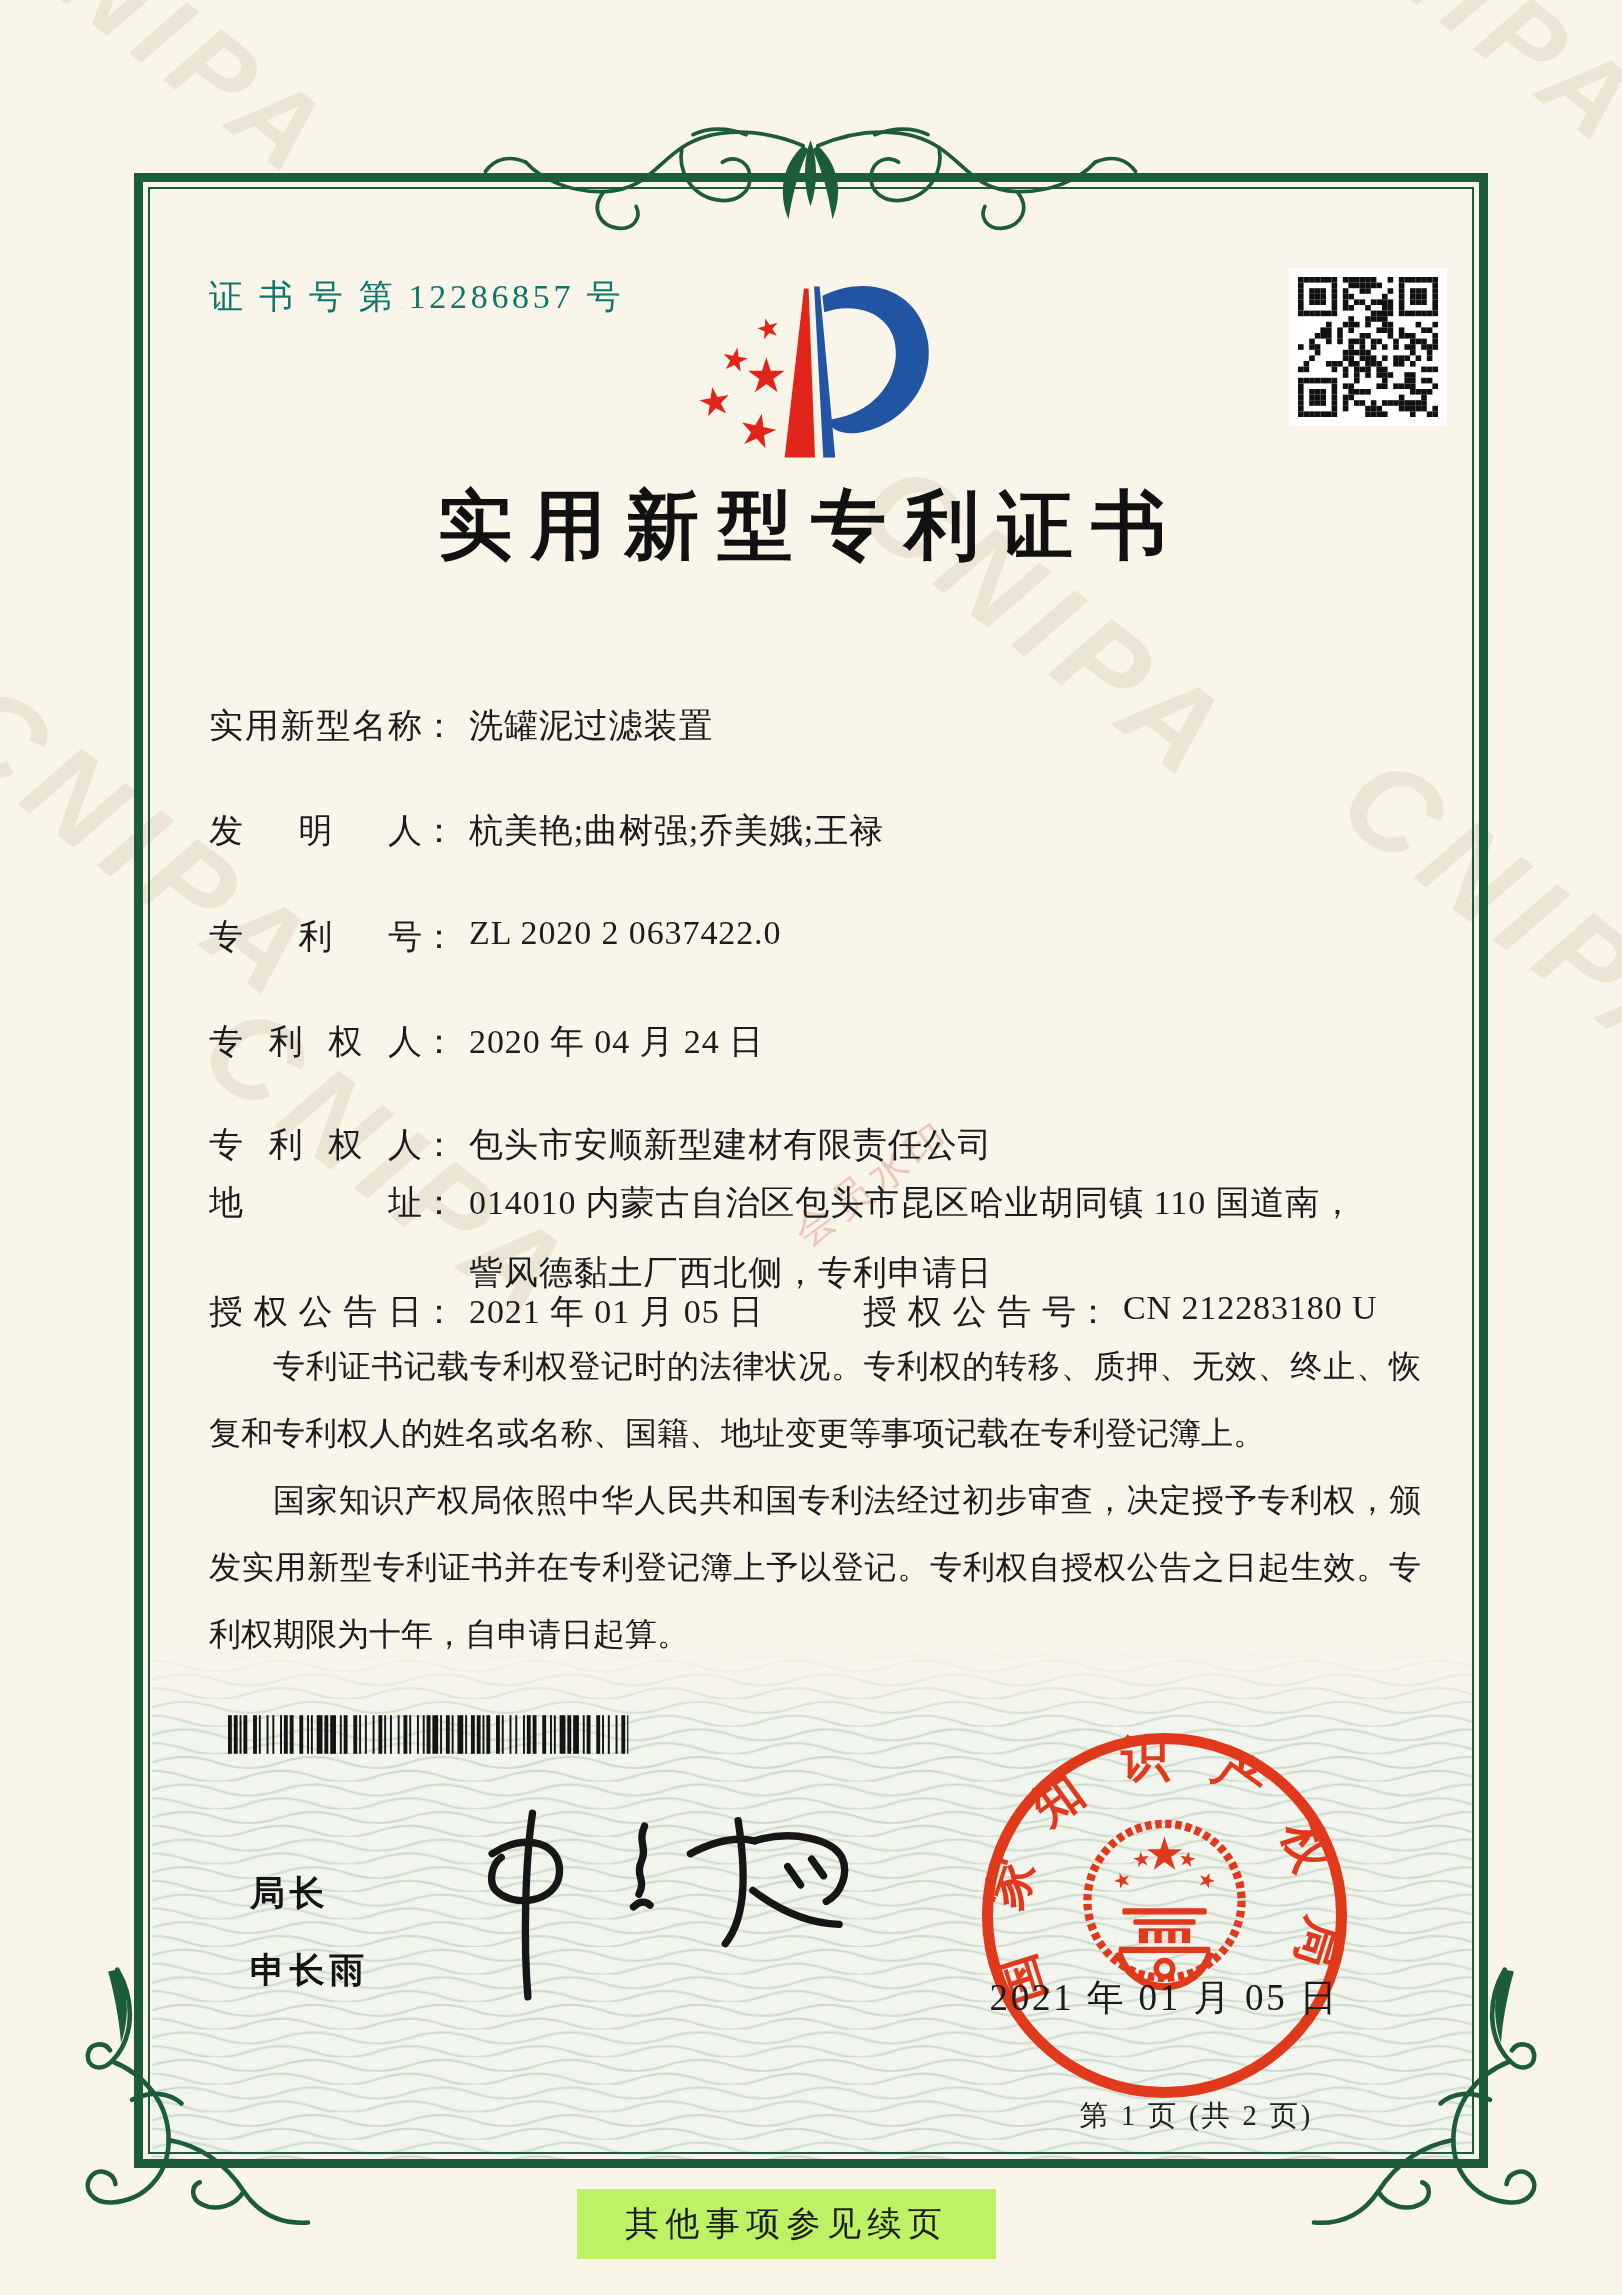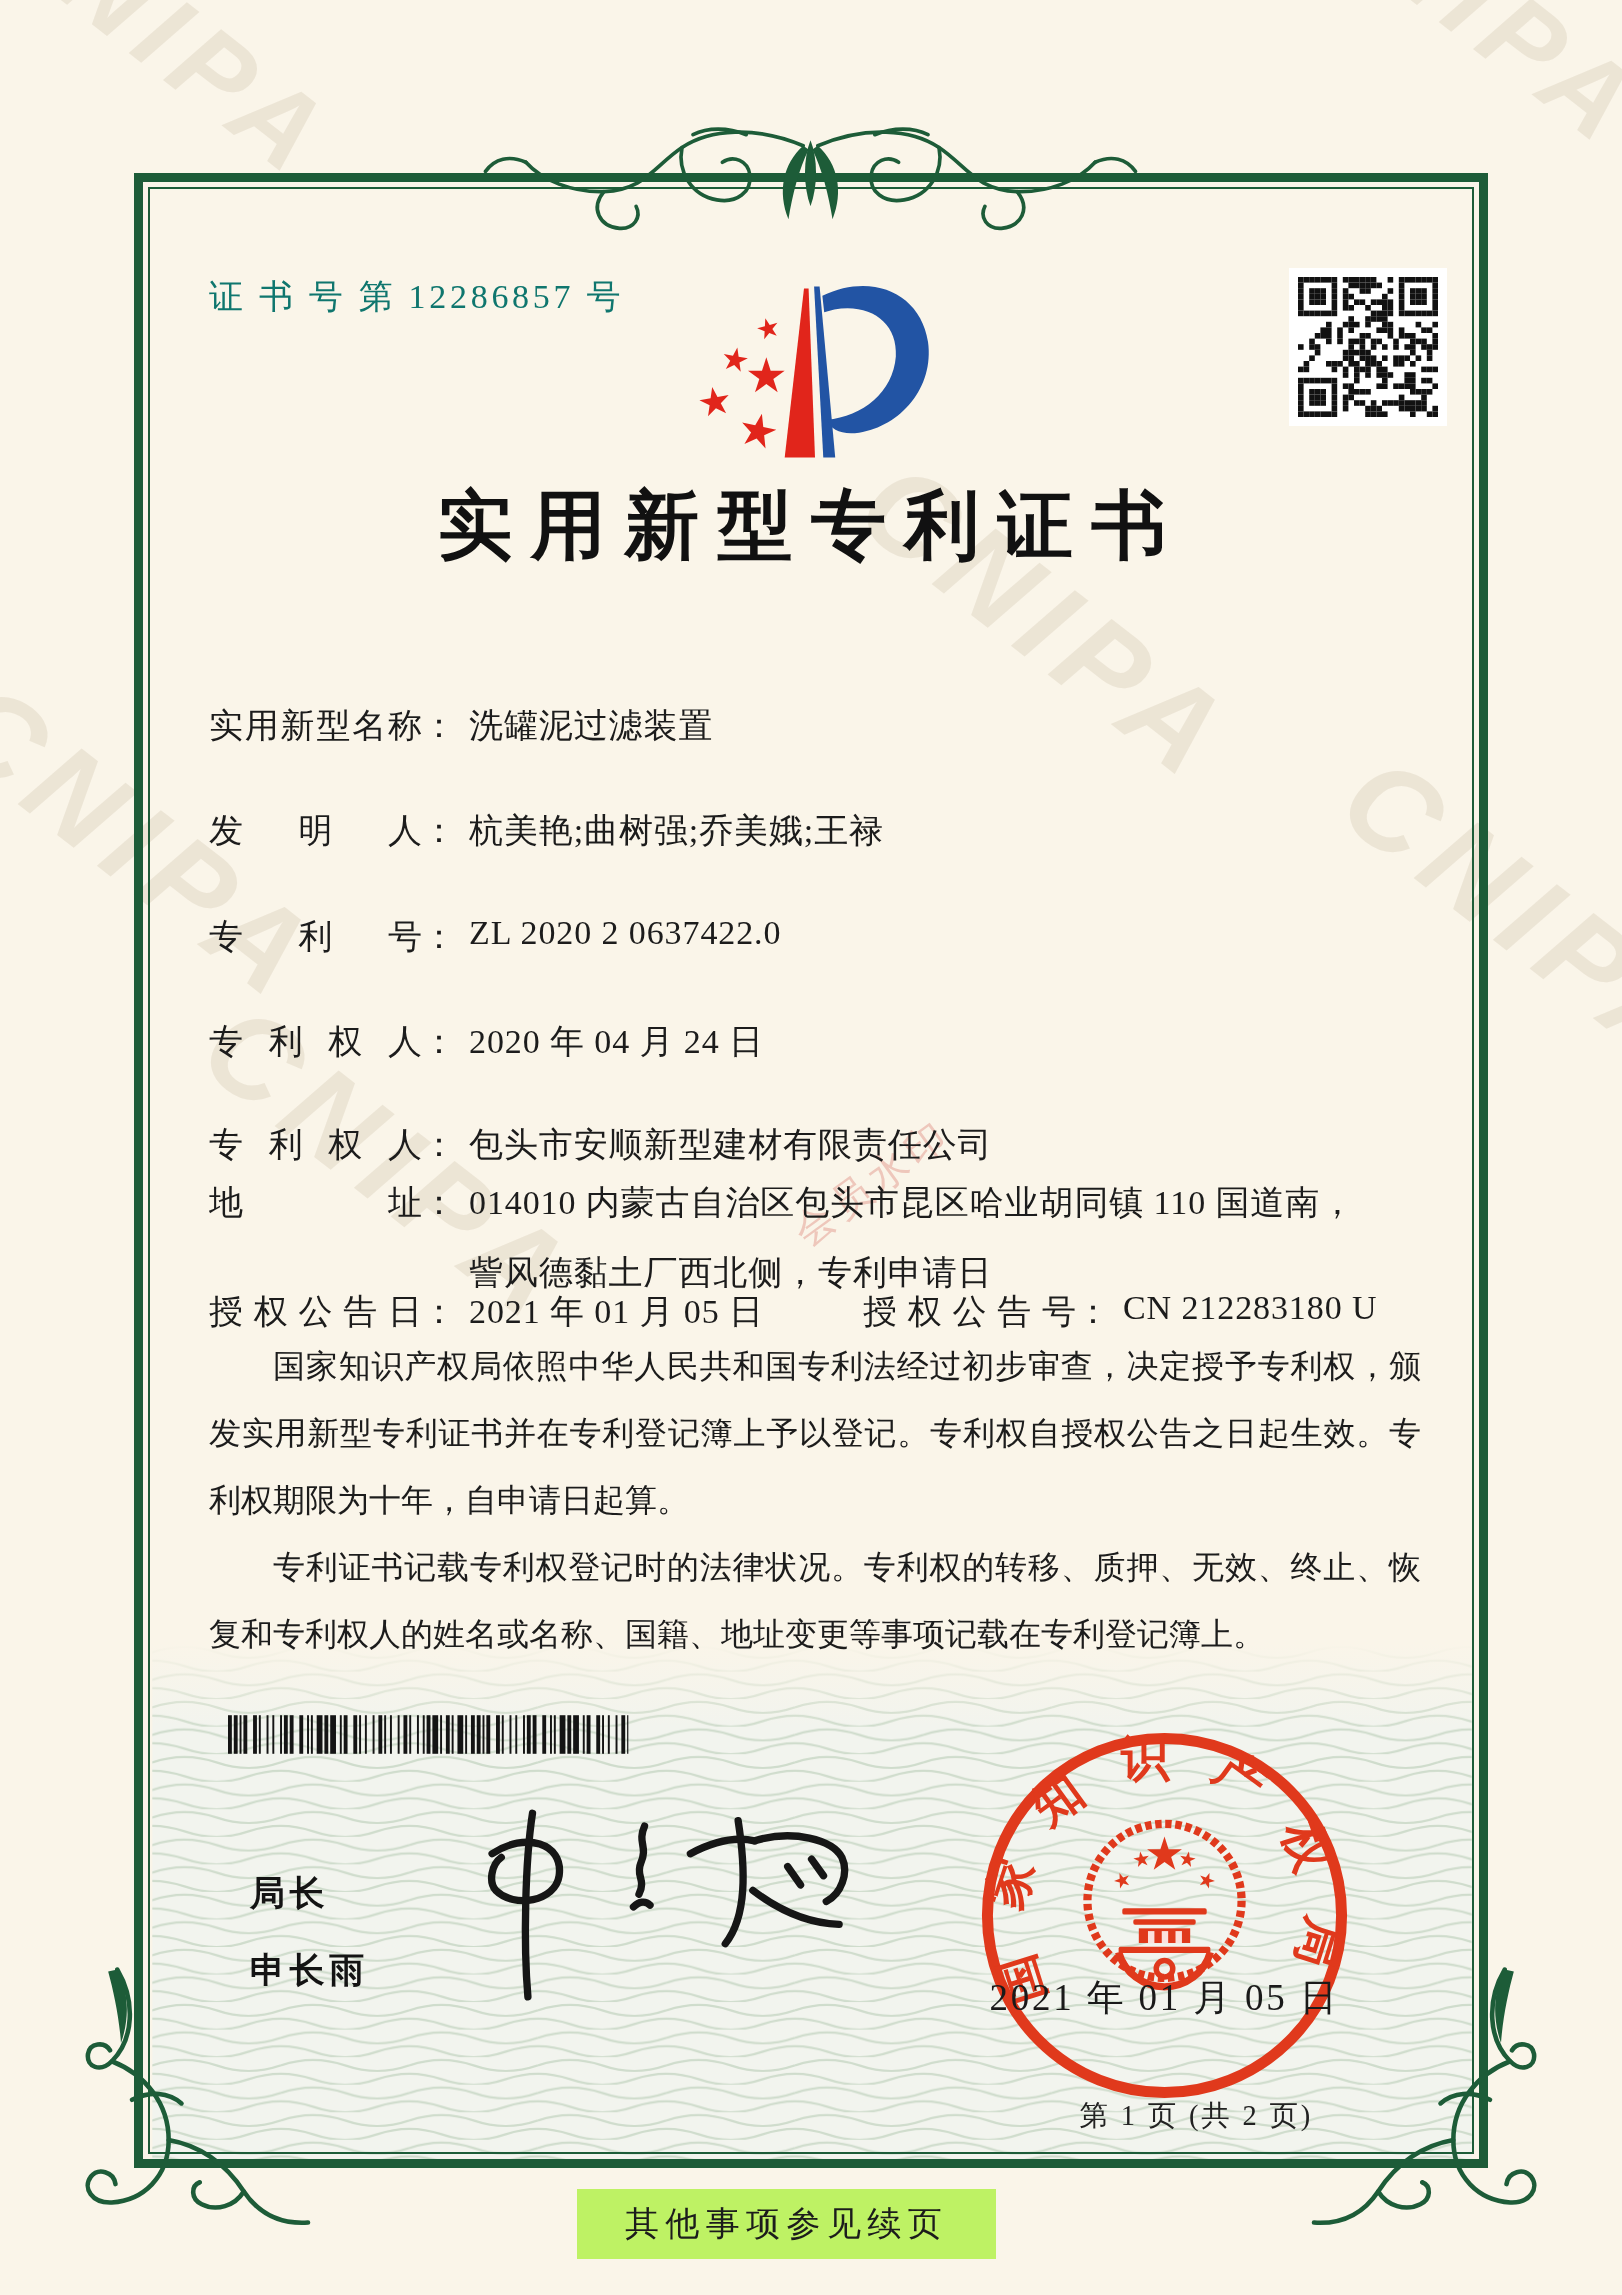--- a/index.html
+++ b/index.html
@@ -506,22 +506,22 @@
       <span class="fcolon">：</span>
     <span class="fvalue">2021 年 01 月 05 日</span>
   </div>
   <div class="field field-grant2" style="top:1289px">
     <span class="flabel">授权公告号</span>
       <span class="fcolon">：</span>
     <span class="fvalue">CN 212283180 U</span>
   </div>
 
   <div class="notice">
+    <p>专利证书记载专利权登记时的法律状况。专利权的转移、质押、无效、终止、恢复和专利权人的姓名或名称、国籍、地址变更等事项记载在专利登记簿上。</p>
     <p>国家知识产权局依照中华人民共和国专利法经过初步审查，决定授予专利权，颁发实用新型专利证书并在专利登记簿上予以登记。专利权自授权公告之日起生效。专利权期限为十年，自申请日起算。</p>
-    <p>专利证书记载专利权登记时的法律状况。专利权的转移、质押、无效、终止、恢复和专利权人的姓名或名称、国籍、地址变更等事项记载在专利登记簿上。</p>
   </div>
 
   <svg class="barcode" id="barcode-svg" viewBox="0 0 440 42">
       <rect x="0" y="0" width="4.2" height="42" fill="#141414"></rect>
       <rect x="6.300000000000001" y="0" width="4.2" height="42" fill="#141414"></rect>
       <rect x="12.6" y="0" width="2.1" height="42" fill="#141414"></rect>
       <rect x="16.8" y="0" width="4.2" height="42" fill="#141414"></rect>
       <rect x="27.3" y="0" width="4.2" height="42" fill="#141414"></rect>
       <rect x="33.6" y="0" width="2.1" height="42" fill="#141414"></rect>
       <rect x="42" y="0" width="2.1" height="42" fill="#141414"></rect>

